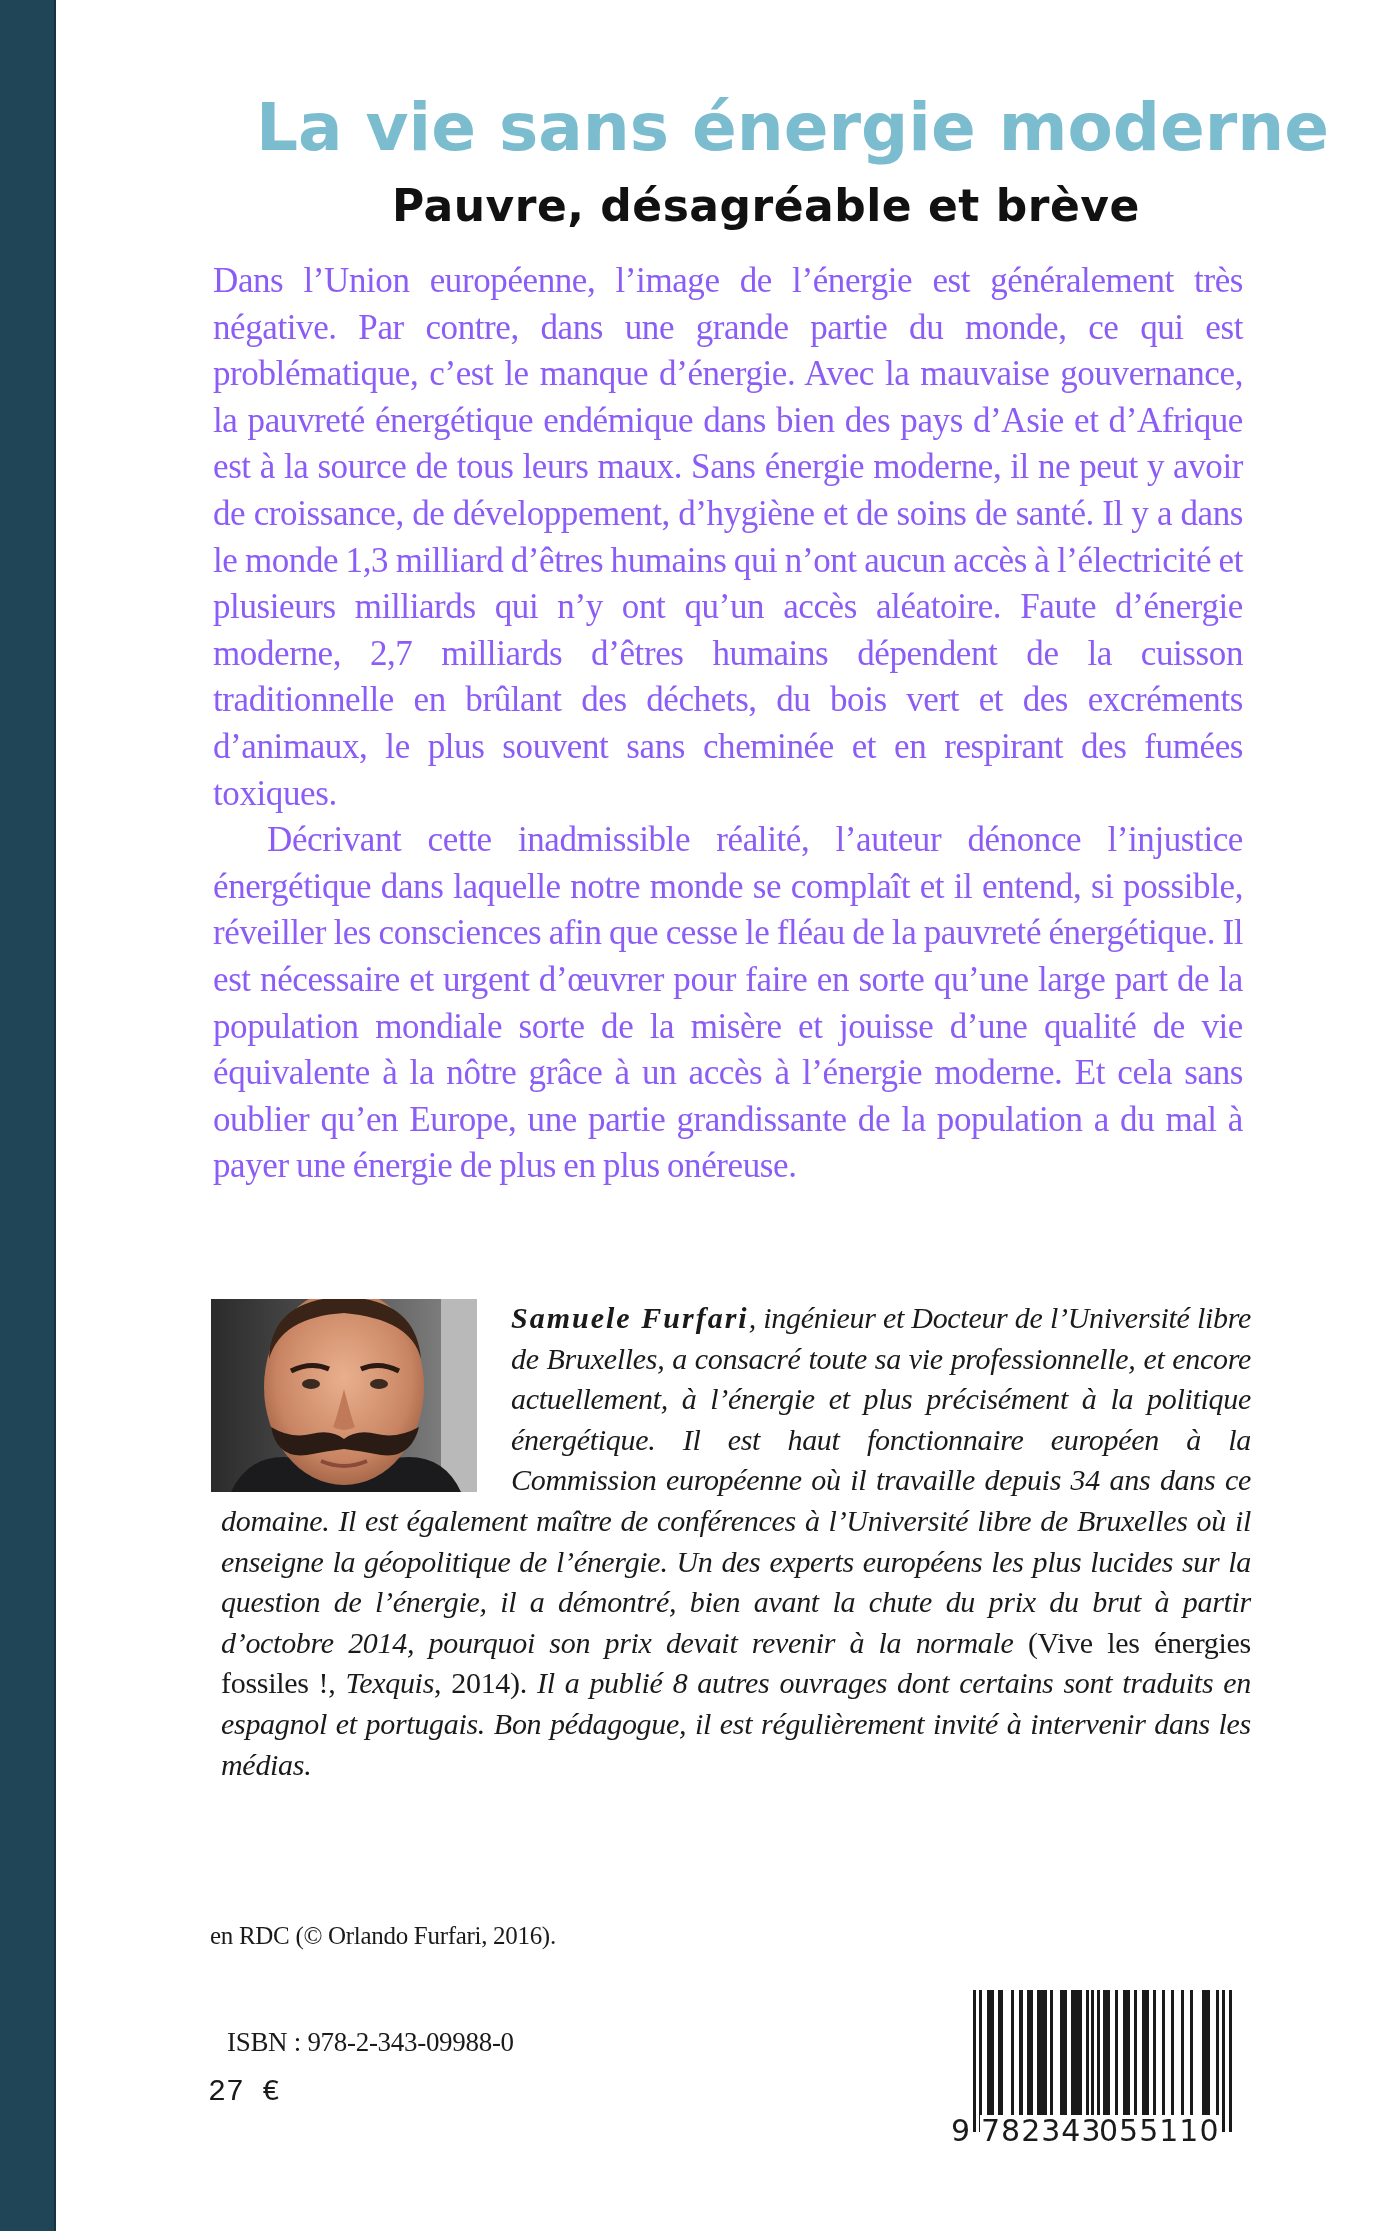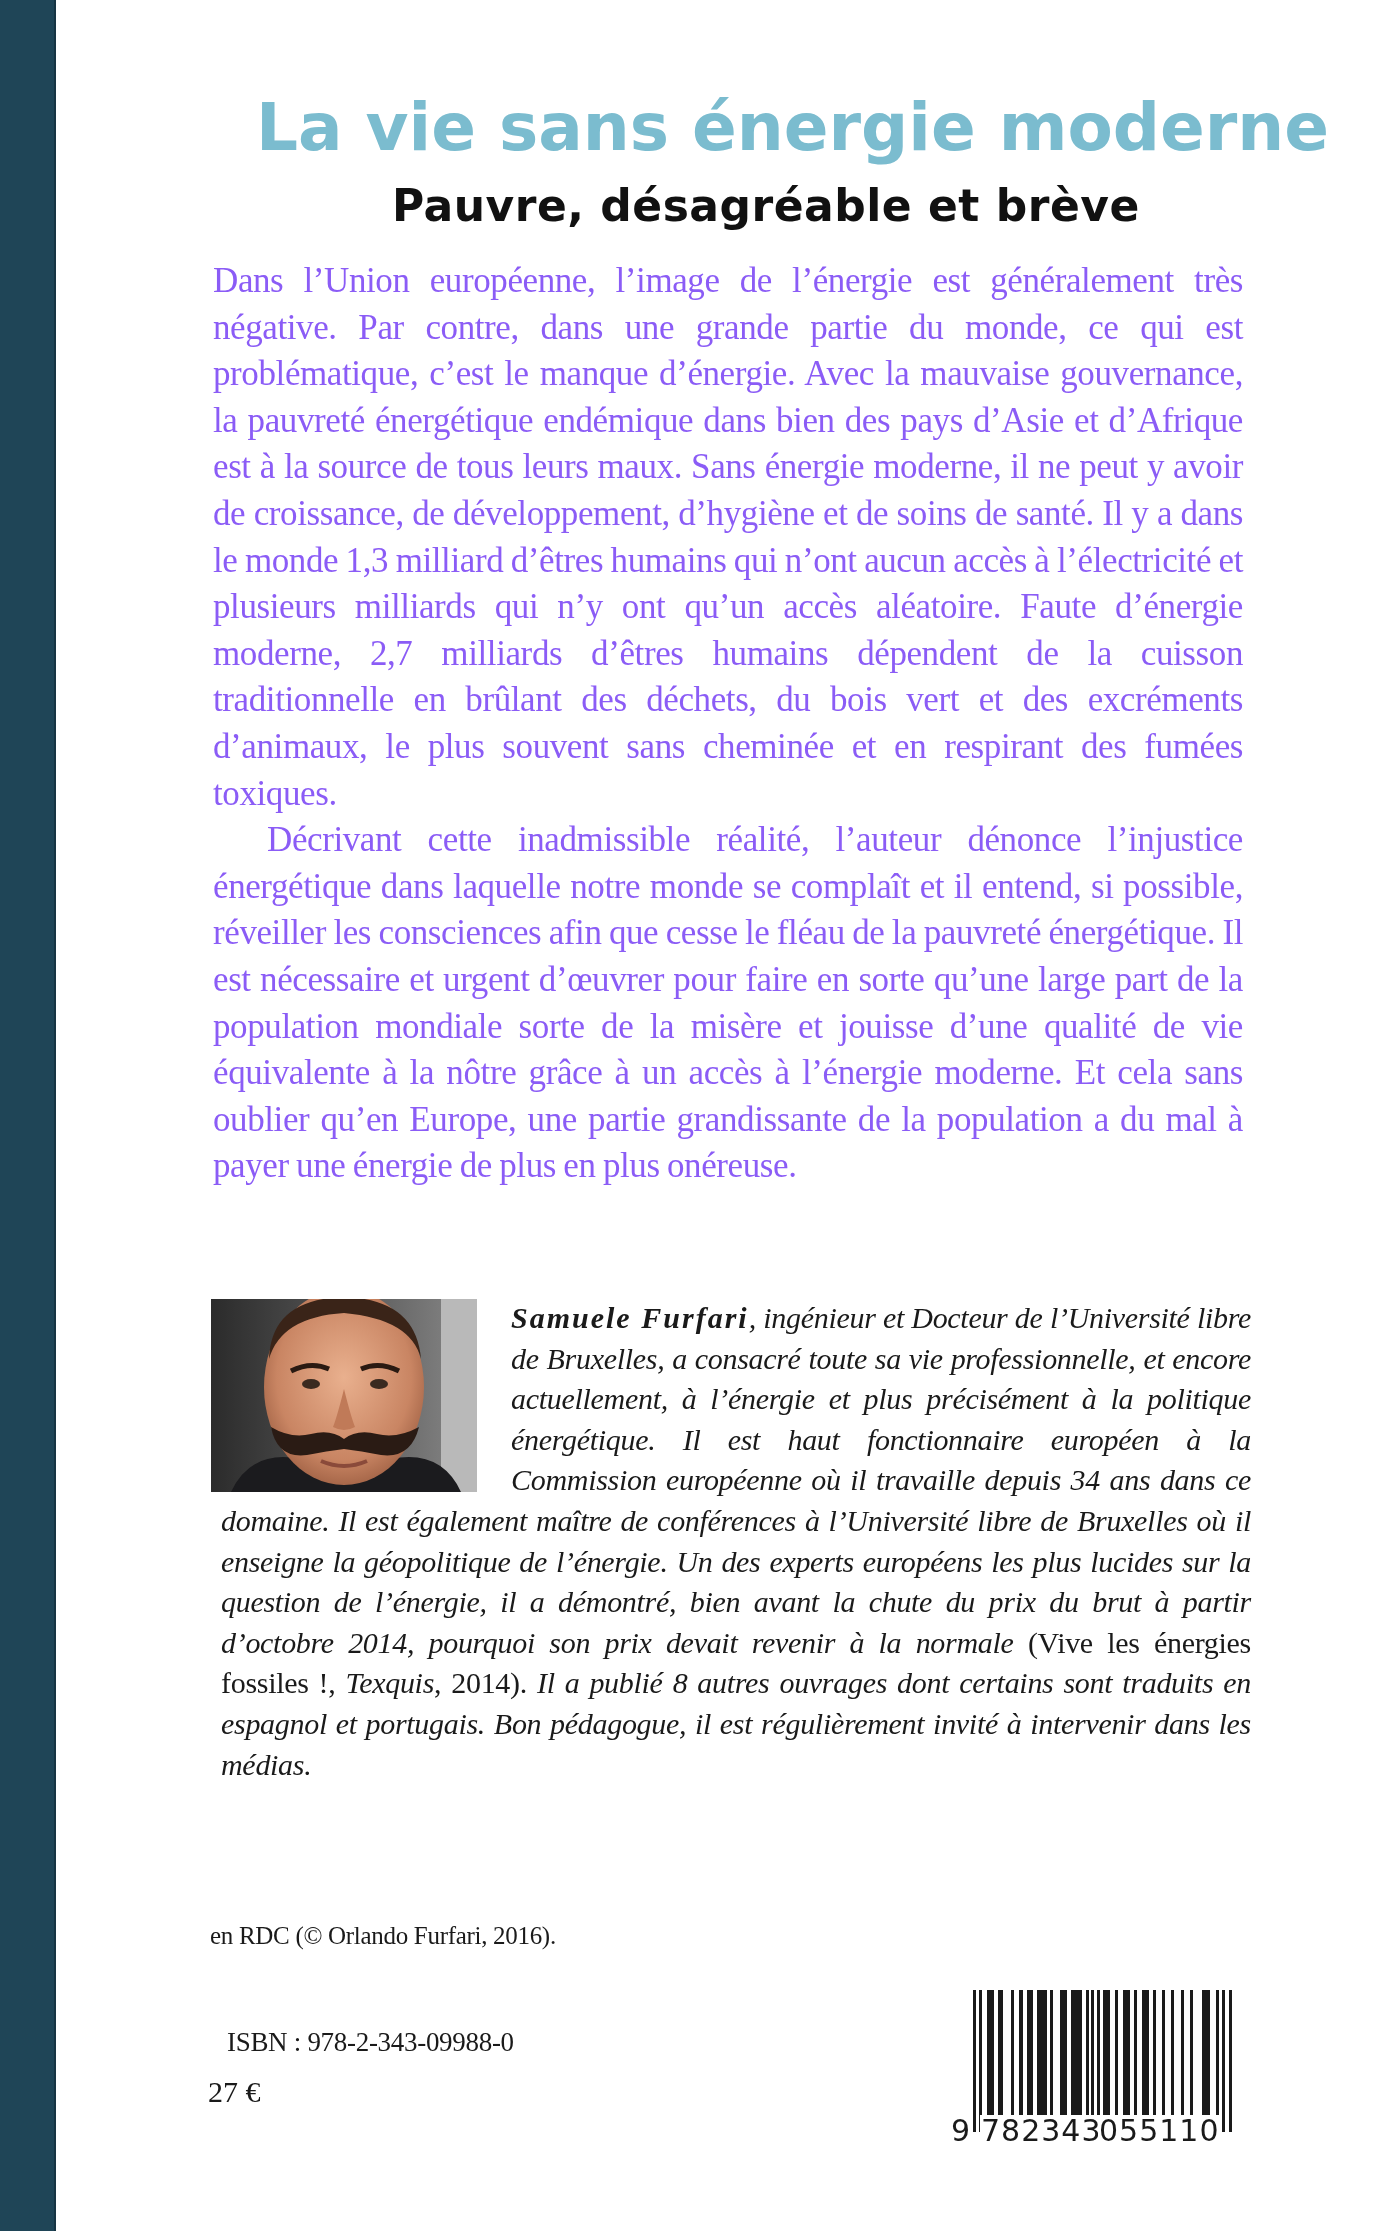--- a/index.html
+++ b/index.html
@@ -21,21 +21,21 @@
     font-family:"Liberation Serif", serif; font-style:italic; font-size:30px; line-height:40.6px; color:#1a1a1a;margin-left:8px; }
   .bio p { margin:0; text-align:justify; text-align-last:left; letter-spacing:-0.3px; }
   .bio .float { float:left; width:290px; height:200px; }
   .bio .name { font-weight:bold; letter-spacing:2px; }
   .bio .upright { font-style:normal; }
   .credit { position:absolute; left:210px; top:1920px; width:700px;
     font-family:"Liberation Serif", serif; font-size:25px; line-height:31px; color:#1a1a1a; letter-spacing:-0.3px; }
   .isbn { position:absolute; left:227px; top:2026px;
     font-family:"Liberation Serif", serif; font-size:27px; line-height:32px; color:#1a1a1a; letter-spacing:-0.3px; }
   .price { position:absolute; left:208px; top:2074px;
-    font-family:Liberation Serif, serif; font-size:30px; line-height:36px; color:#1a1a1a; }
+    font-family:Liberation Mono, monospace; font-size:30px; line-height:36px; color:#1a1a1a; }
   .barcode { position:absolute; left:953px; top:1988px; width:296px; height:160px; }
   .barcode-digits { position:absolute; left:950px; top:2115px; width:300px;
     font-family:"DejaVu Sans", sans-serif; font-size:30px; line-height:32px; color:#1a1a1a; white-space:nowrap; background:transparent; }
   .barcode-digits span { position:absolute; top:0; background:#fff; padding:0 1px; }
 </style>
 </head>
 <body>
 
 <div class="spine"></div>
 <div class="spine-edge"></div>

